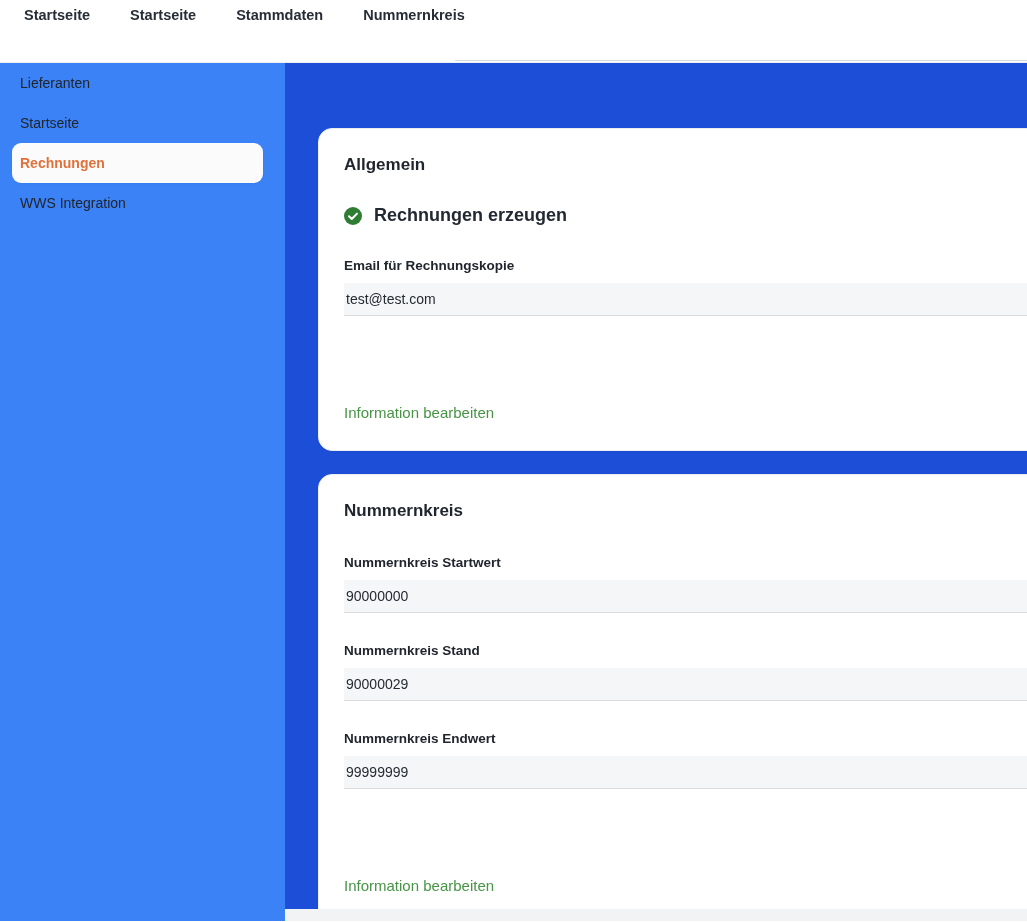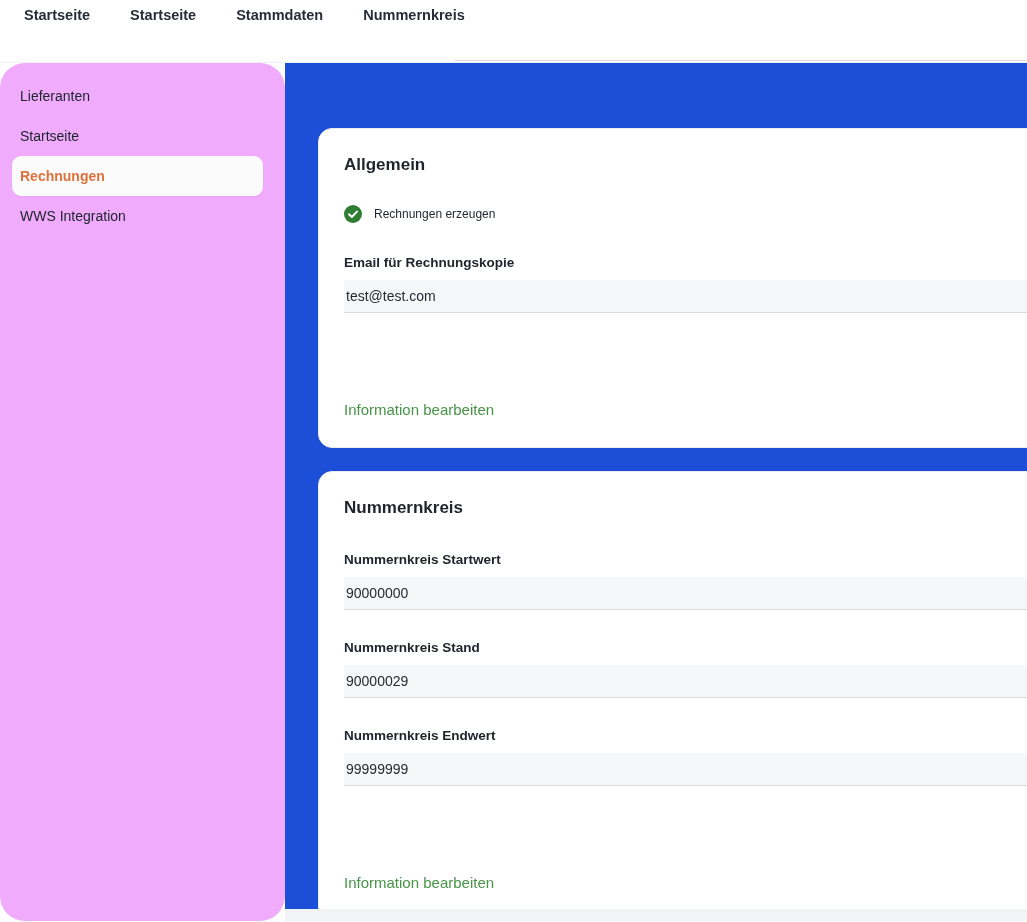--- a/index.html
+++ b/index.html
@@ -43,23 +43,21 @@
   
   .layout {
     display: flex;
     height: 858px; 
   }
 
   
   .sidebar {
     width: 285px;
     flex: 0 0 285px;
-    background: #f0abfc;
-    padding-top: 13px;
-    border-radius: 25px;
+    background: #3b82f6;
   }
   .sidebar .side-item {
     height: 40px;
     margin: 0 22px 0 12px;
     border-radius: 9px;
     display: flex;
     align-items: center;
     padding-left: 8px;
     font-size: 14px;
     font-weight: 500;
@@ -101,22 +99,22 @@
   }
 
   .check-row {
     margin-top: 30px;
     display: flex;
     align-items: center;
     gap: 12px;
   }
   .check-icon { width: 18px; height: 18px; display: block; }
   .check-row .check-label {
-    font-size: 12px;
-    font-weight: 400;
+    font-size: 18px;
+    font-weight: 700;
     color: #232933;
   }
 
   .field { margin-top: 32px; }
   .field-label {
     display: block;
     font-size: 13.5px;
     font-weight: 600;
     color: #21262e;
     margin-bottom: 10px;

